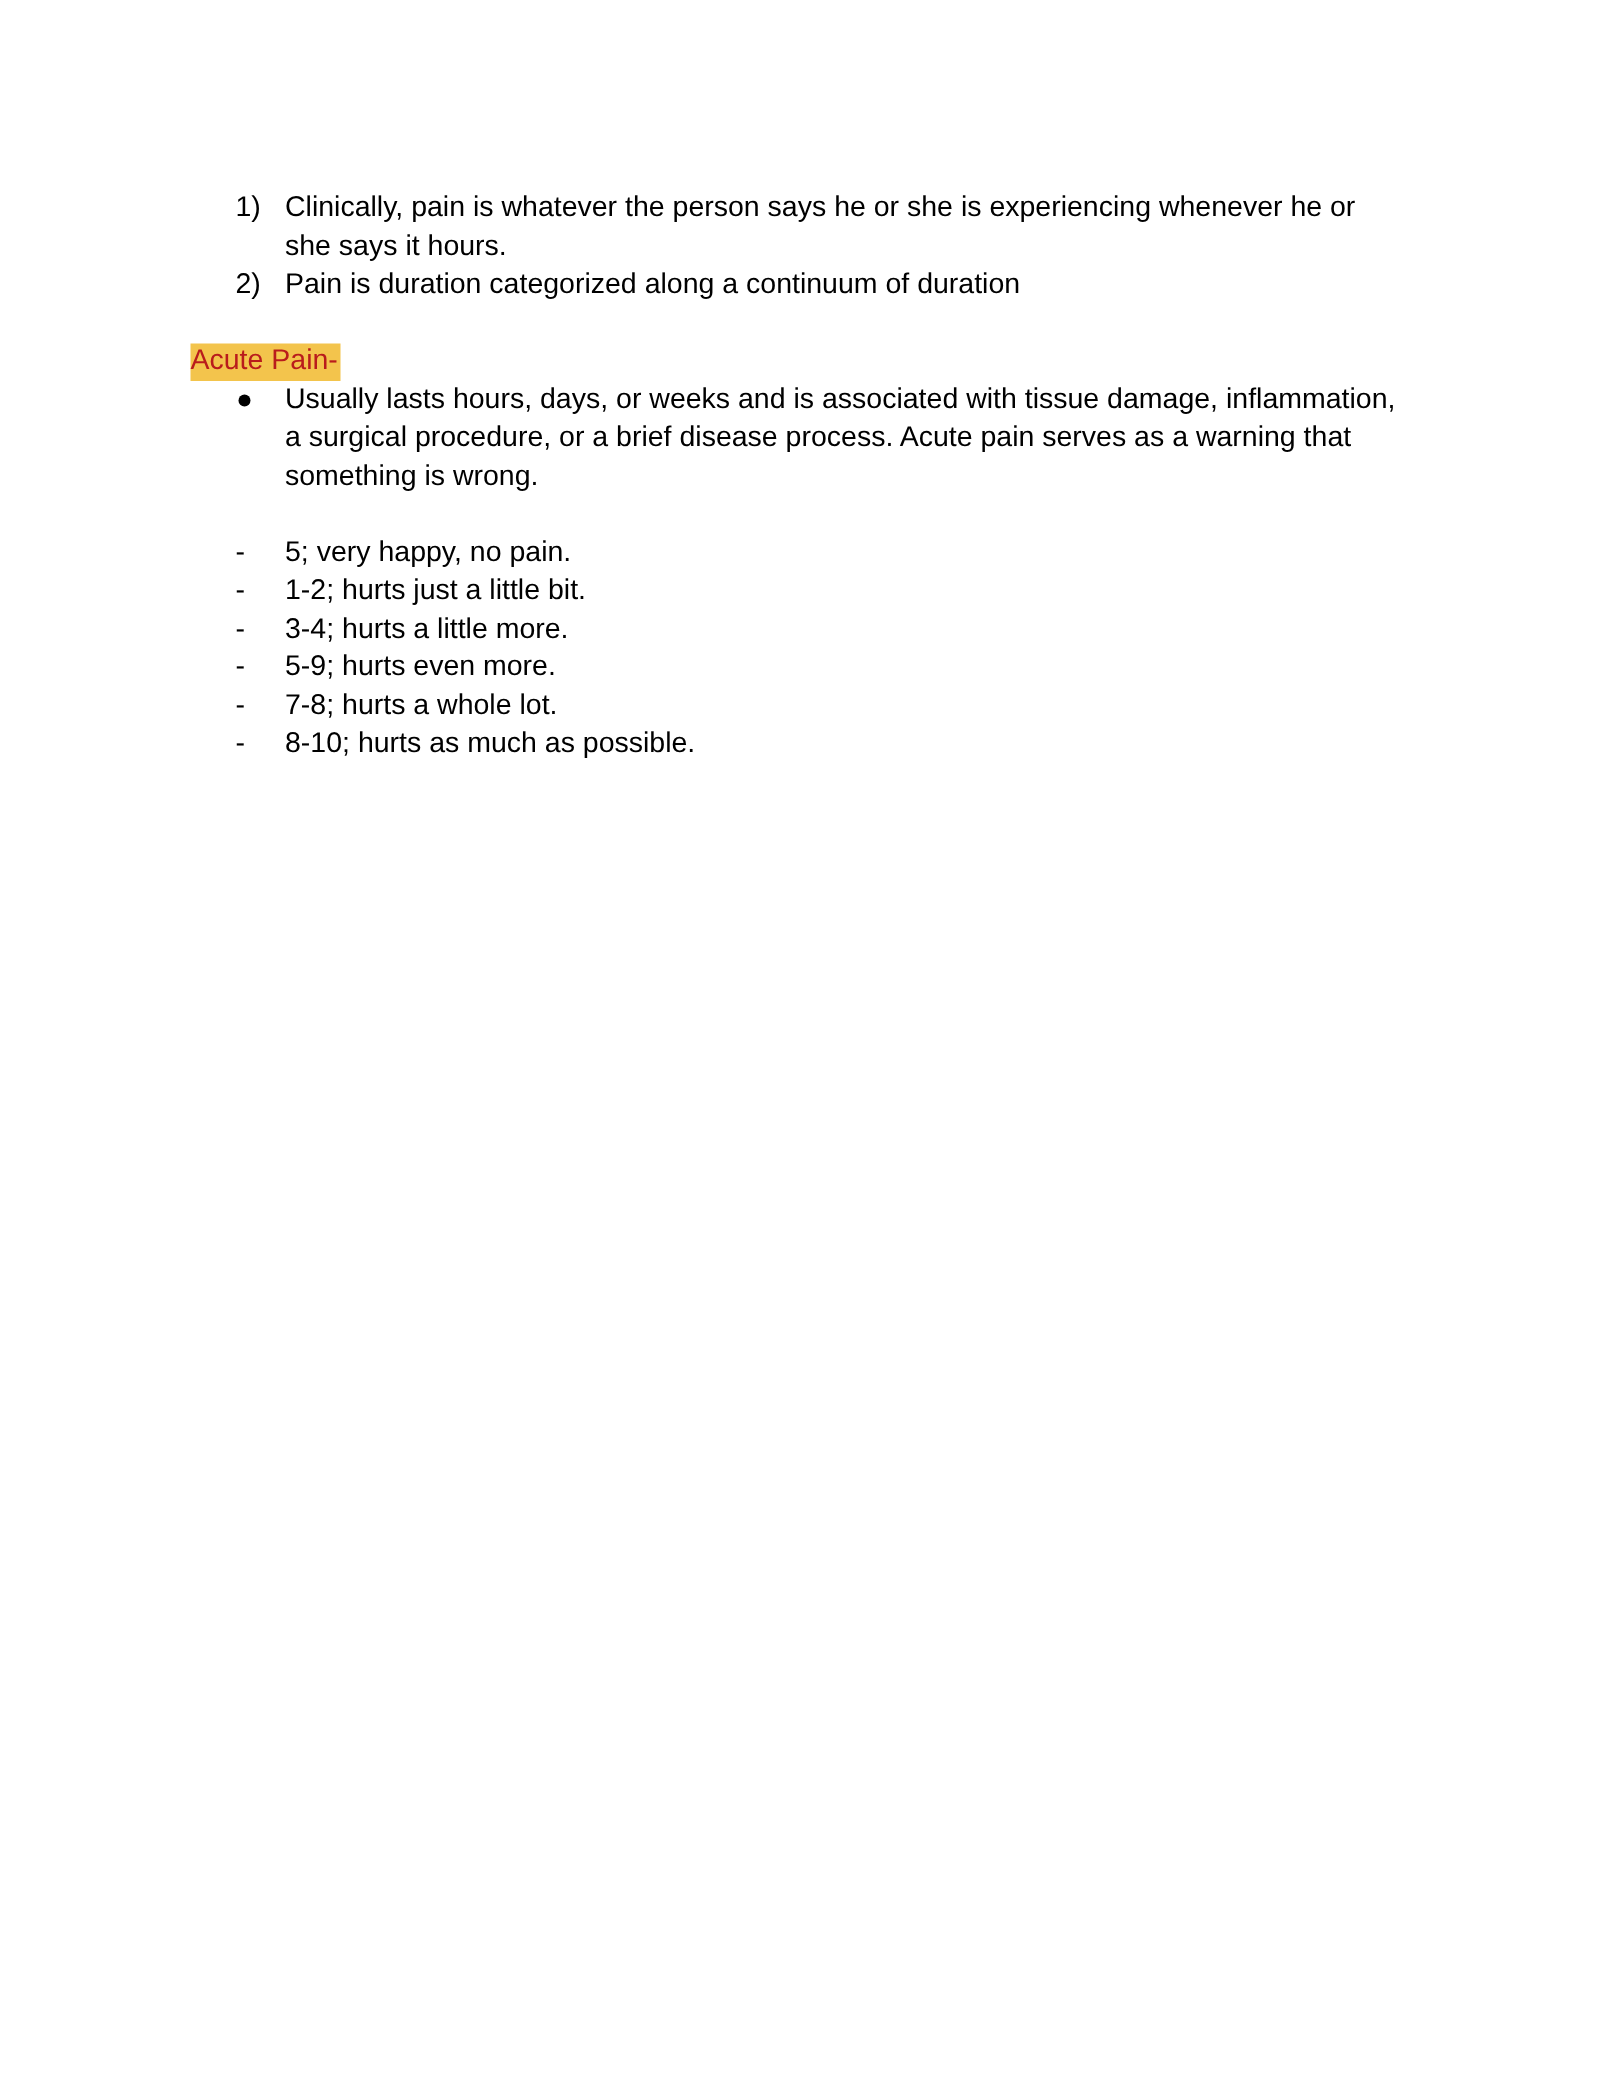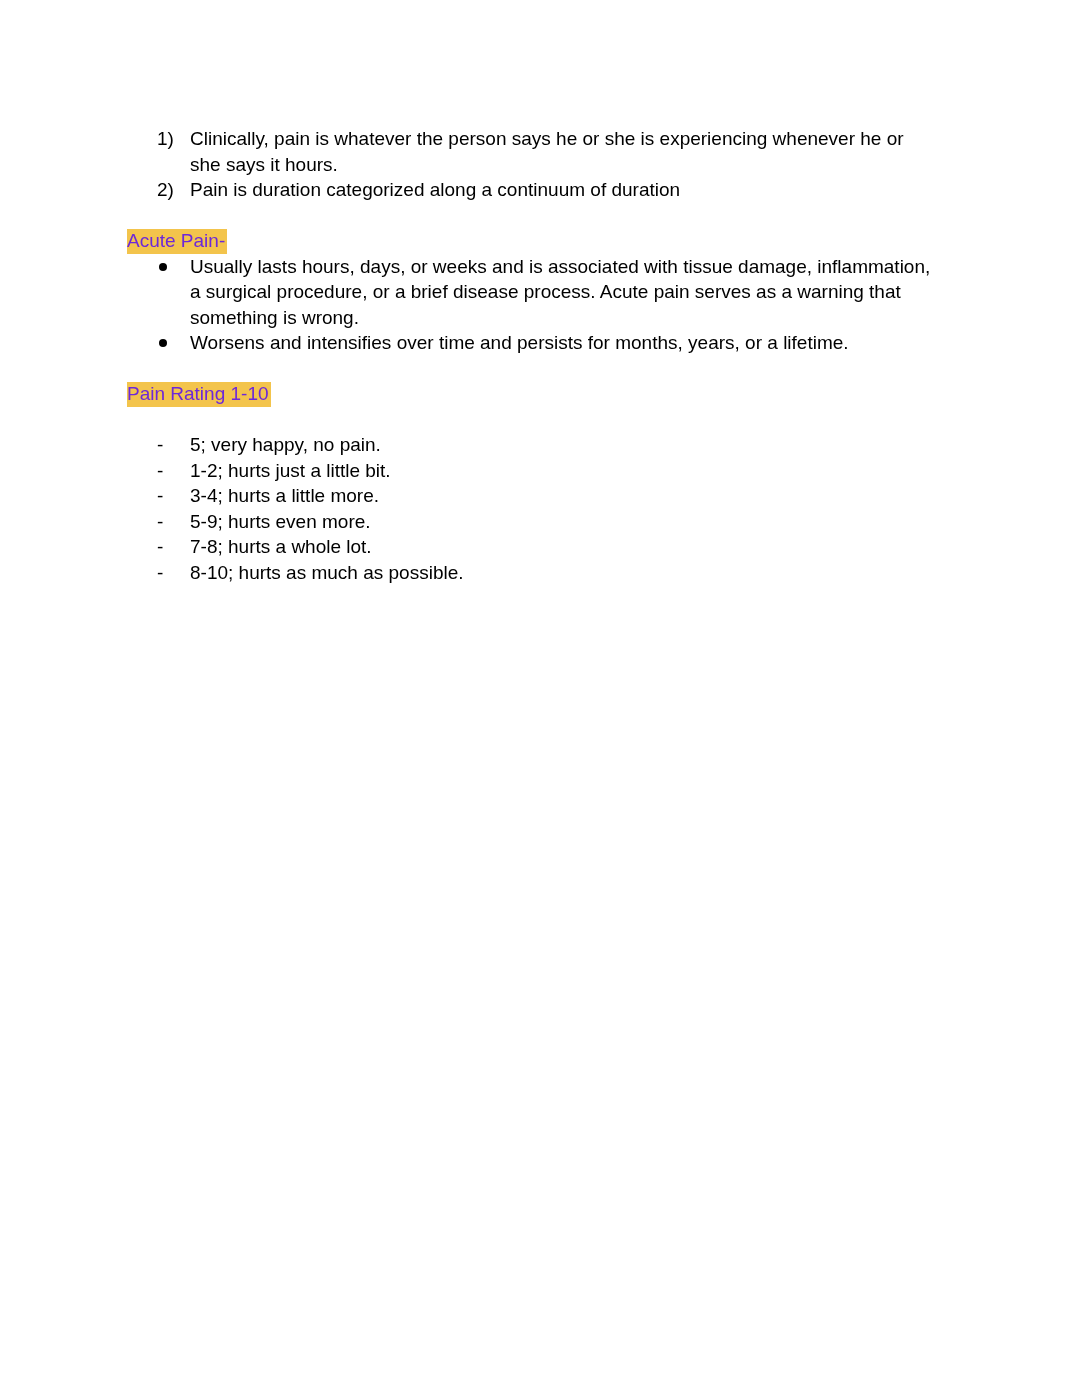--- a/index.html
+++ b/index.html
@@ -34,21 +34,21 @@
     width: 8px;
     height: 8px;
     margin-top: 9px;
     margin-left: 2px;
     border-radius: 50%;
     background: #000000;
   }
   .heading-line { margin-top: 25.5px; }
   .hl {
     background: #F3C44C;
-    color: #6d28d9;
+    color: #b91c1c;
     padding: 1px 2px 3px 0;
   }
   .dash-list { margin-top: 25.5px; }
 </style>
 </head>
 <body>
 
 <div class="page">
 
   <div>
@@ -70,32 +70,21 @@
     <div class="li">
       <span class="bullet-marker">
           <span class="dot"></span>
         </span>
       <span class="li-text">Usually lasts hours, days, or weeks and is associated with tissue damage, inflammation,
 a surgical procedure, or a brief disease process. Acute pain serves as a warning that
 something is wrong.</span>
     </div>
   </div>
 
-  <div>
-    <div class="li">
-      <span class="bullet-marker">
-          <span class="dot"></span>
-        </span>
-      <span class="li-text">Worsens and intensifies over time and persists for months, years, or a lifetime.</span>
-    </div>
-  </div>
 
-  <div class="heading-line">
-    <mark class="hl">Pain Rating 1-10</mark>
-  </div>
 
   <div class="dash-list">
     <div class="li">
       <span class="marker">-</span>
       <span class="li-text">5; very happy, no pain.</span>
     </div>
     <div class="li">
       <span class="marker">-</span>
       <span class="li-text">1-2; hurts just a little bit.</span>
     </div>

